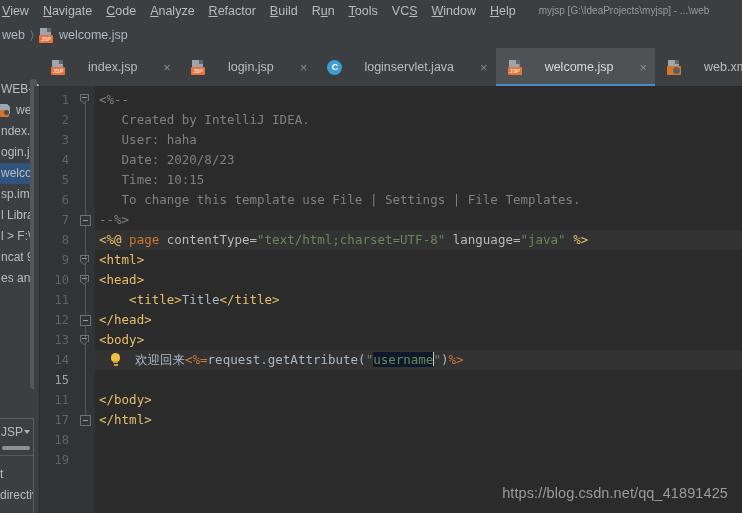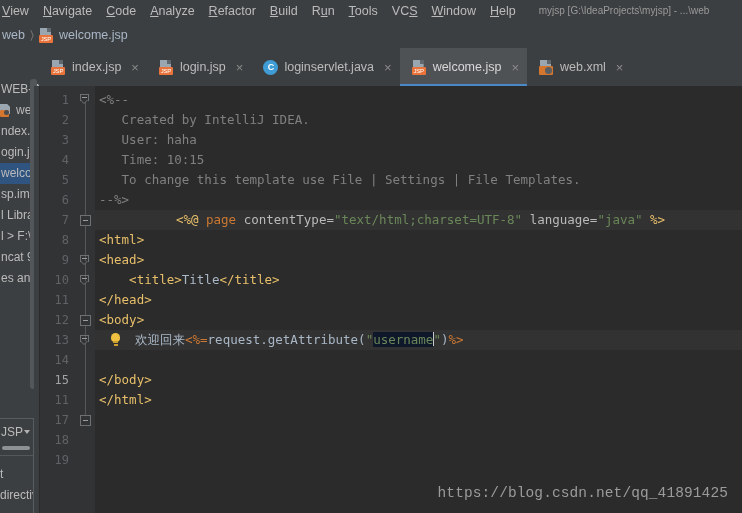--- a/index.html
+++ b/index.html
@@ -174,21 +174,21 @@
   }
   .tabs {
     display: flex;
     align-items: stretch;
     flex: 1 1 auto;
     overflow: hidden;
   }
   .tab {
     display: flex;
     align-items: center;
-    gap: 6px;
+    gap: 22px;
     padding: 0 8px 0 12px;
     position: relative;
     flex: 0 0 auto;
     cursor: default;
   }
   .tab.active {
     background: #4e5254;
   }
   .tab.active::after {
     content: "";
@@ -310,21 +310,21 @@
     font-size: 12.5px;
   }
   .crow {
     height: 20px;
     line-height: 20px;
     white-space: pre;
     color: #a9b7c6;
     position: relative;
     padding-left: 4px;
   }
-  .crow.hl { background: #323232; text-align: center; }
+  .crow.hl { background: #323232; }
   .crow.cur { background: #323232; }
   .tok-com   { color: #808080; }
   .tok-tag   { color: #e8bf6a; }
   .tok-kw    { color: #cc7832; }
   .tok-attr  { color: #bababa; }
   .tok-str   { color: #6a8759; }
   .tok-txt   { color: #a9b7c6; }
   .tok-pct   { color: #cc7832; }
   .sel {
     background: #214283;
@@ -491,21 +491,21 @@
     background: #2b2b2b;
     z-index: 6;
   }
 
   
   .watermark {
     position: absolute;
     right: 14px; bottom: 12px;
     color: #9b9b9b;
     font-size: 14.5px;
-    font-family: Liberation Mono, monospace;
+    font-family: Liberation Sans, sans-serif;
     letter-spacing: 0.1px;
   }
 </style>
 </head>
 <body>
 
 <div id="app">
 
   <div class="menubar">
     <div class="menu-item"><span class="mn">V</span><span>iew</span></div>
@@ -646,20 +646,21 @@
           </div>
 
         <div class="fold-mark minus" style="top:325px;"></div>
       </div>
     </div>
 
     <div class="code">
       <div class="crow"><span class="tok-com">&lt;%--</span></div>
       <div class="crow"><span class="tok-com">   Created by IntelliJ IDEA.</span></div>
       <div class="crow"><span class="tok-com">   User: haha</span></div>
+      <div class="crow"><span class="tok-com">   Date: 2020/8/23</span></div>
       <div class="crow"><span class="tok-com">   Time: 10:15</span></div>
       <div class="crow"><span class="tok-com">   To change this template use File | Settings | File Templates.</span></div>
       <div class="crow"><span class="tok-com">--%&gt;</span></div>
 
       <div class="crow hl"><span class="tok-tag">&lt;%@ </span><span class="tok-kw">page</span><span class="tok-attr"> contentType=</span><span class="tok-str">"text/html;charset=UTF-8"</span><span class="tok-attr"> language=</span><span class="tok-str">"java"</span><span class="tok-tag"> %&gt;</span></div>
 
       <div class="crow"><span class="tok-tag">&lt;html&gt;</span></div>
       <div class="crow"><span class="tok-tag">&lt;head&gt;</span></div>
       <div class="crow"><span class="tok-tag">    </span><span class="tok-tag">&lt;title&gt;</span><span class="tok-txt">Title</span><span class="tok-tag">&lt;/title&gt;</span></div>
       <div class="crow"><span class="tok-tag">&lt;/head&gt;</span></div>

